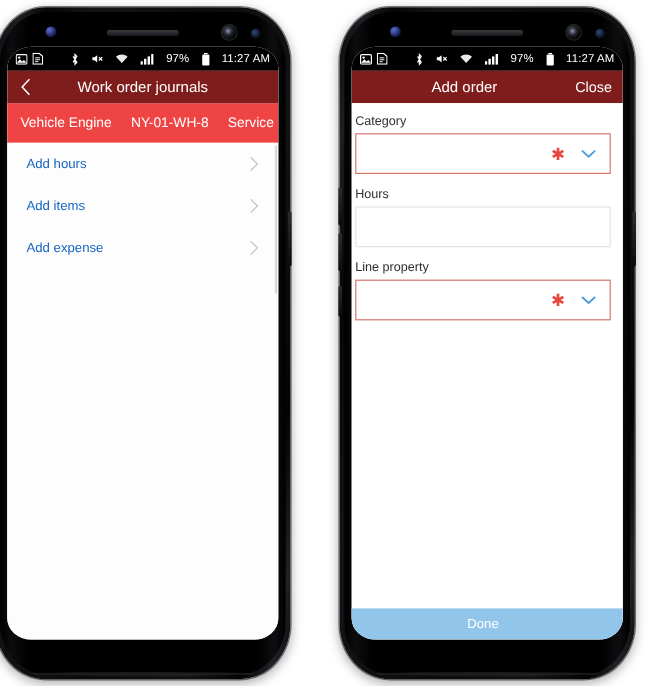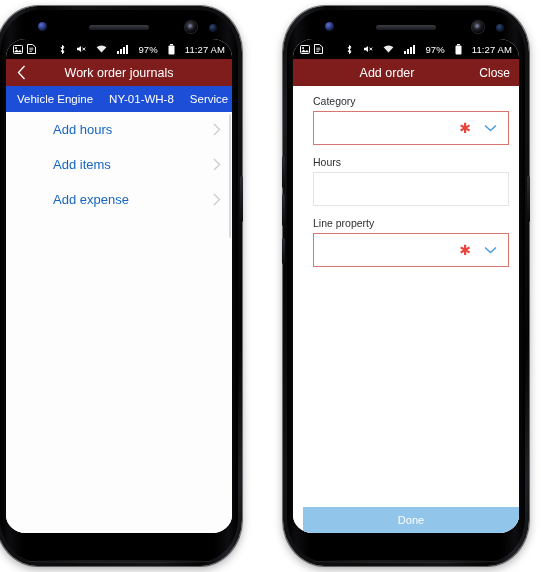--- a/index.html
+++ b/index.html
@@ -85,39 +85,39 @@
   .tb-back{ width:30px; display:flex; align-items:center; justify-content:center; }
   .tb-title{
     position:absolute; left:0; right:0; text-align:center;
     font-size:12.5px; color:#fff; pointer-events:none;
   }
   .tb-title.right-shift{ left:14px; right:52px; }
   .tb-close{ margin-left:auto; padding-right:9px; font-size:12px; color:#fff; position:relative; z-index:2; }
 
   
   .ctxbar{
-    background:#1d4ed8; color:#fff; height:26px;
+    background:#ef4444; color:#fff; height:33px;
     display:flex; align-items:center; gap:16px; padding:0 11px;
     font-size:11.5px; white-space:nowrap; overflow:hidden;
   }
   .applist{ background:#fdfdfe; height:calc(100% - 73px); position:relative; }
   .listrow{
-    height:35px; display:flex; align-items:center; padding:0 11px;
-    font-size:13px; color:#1565c0; cursor:pointer;margin-left:36px;
+    height:35px; display:flex; align-items:center; padding:0 16px;
+    font-size:11px; color:#1565c0; cursor:pointer;
   }
   .listrow .chev{ margin-left:auto; color:#c6c9cf; }
   .list-scrollbar{
     position:absolute; right:1px; top:2px; width:2.5px; height:124px;
     background:#d8dade; border-radius:2px;
   }
 
   
   .formbody{
     background:#fff; height:calc(100% - 47px);
-    padding:9px 10px 0 20px; position:relative;
+    padding:9px 10px 0 3px; position:relative;
     display:flex; flex-direction:column;
   }
   .field{ margin-bottom:11px; }
   .flabel{ font-size:10.5px; color:#2d2f33; margin-bottom:4px; }
   .fbox{
     height:34px; border:1px solid #e3e4e8; background:#fff;
     display:flex; align-items:center; justify-content:flex-end;
     padding-right:11px; gap:13px;
   }
   .fbox.required{ border-color:#d9756f; }

